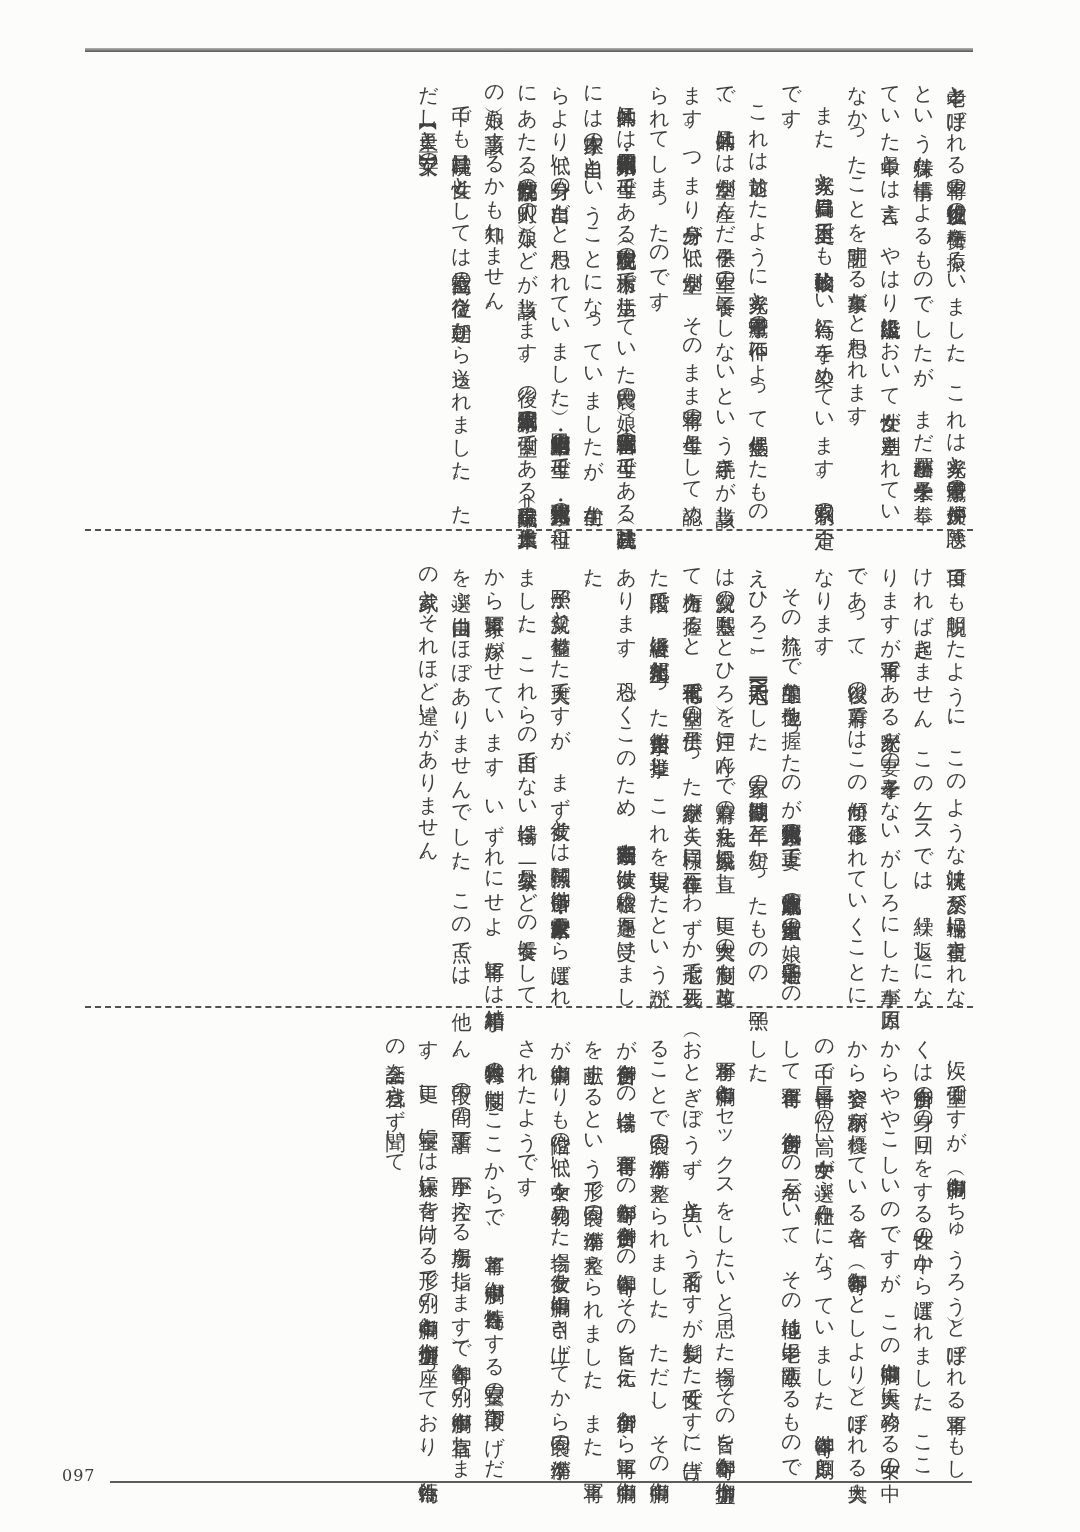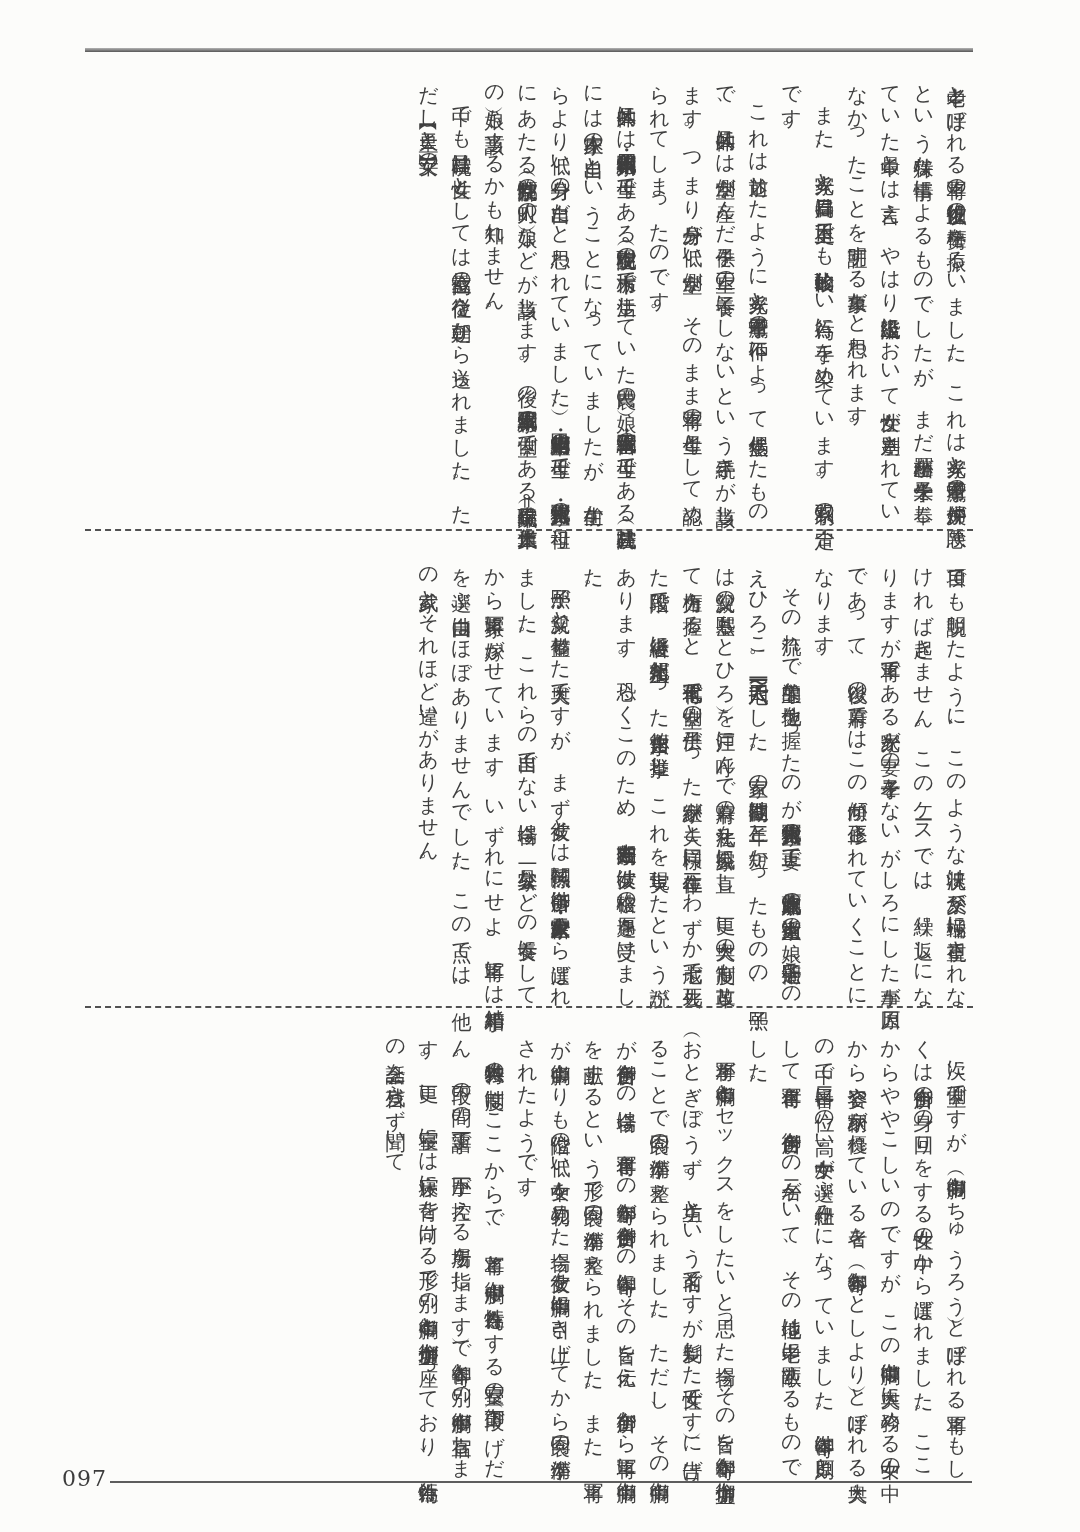--- a/index.html
+++ b/index.html
@@ -40,21 +40,21 @@
     left: 110px;
     top: 1481px;
     width: 862px;
     height: 2px;
     background: #5d5d5d;
   }
   .page-number {
     position: absolute;
     left: 62px;
     top: 1466px;
-    font-size: 22px;
+    font-size: 16px;
     letter-spacing: 1px;
     color: #3c3c3c;
   }
   .text-section {
     position: absolute;
     left: 85px;
     right: 107px;
     height: 442px;
     writing-mode: vertical-rl;
     text-orientation: mixed;

